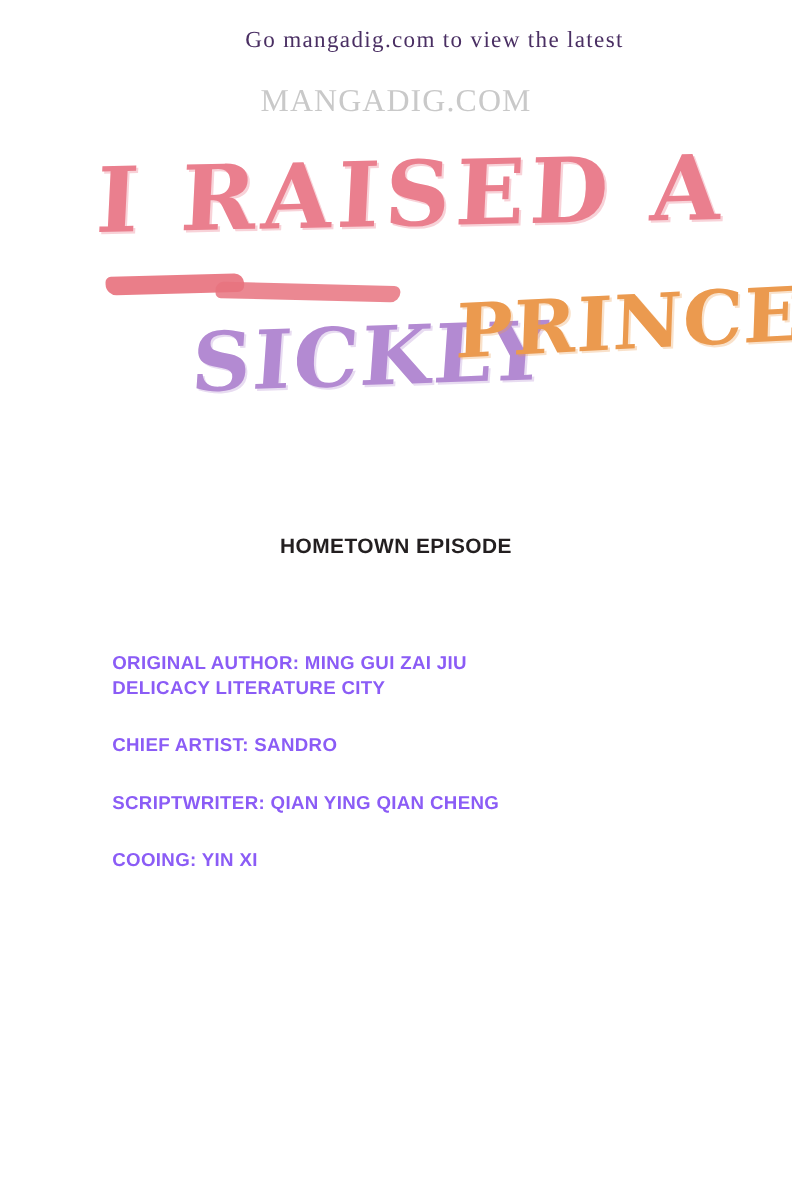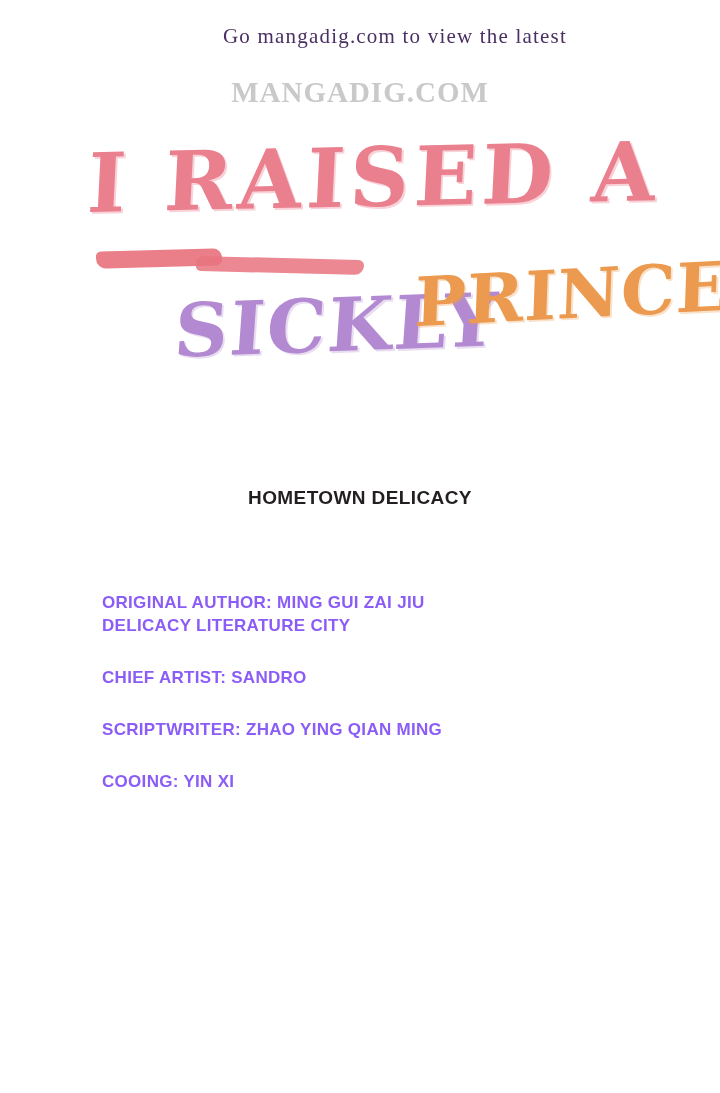--- a/index.html
+++ b/index.html
@@ -36,21 +36,21 @@
   }
 
   
   .watermark {
     position: absolute;
     top: 76px;
     left: 0;
     width: 100%;
     text-align: center;
     font-family: "Liberation Serif", serif;
-    font-weight: bold;
+    font-weight: normal;
     font-size: 29px;
     letter-spacing: 1px;
     color: #c9c9c9;
     text-shadow: 1px 1px 0 #ffffff;
   }
 
   
   .logo-art {
     position: absolute;
     top: 118px;
@@ -170,30 +170,30 @@
 
 <div class="logo-art">
   <div class="logo-line1">I RAISED A</div>
   <div class="smear1"></div>
   <div class="smear2"></div>
   <div class="logo-sickly">SICKLY</div>
   <div class="logo-prince">PRINCE</div>
 </div>
 
 <div class="episode">
-  <div>HOMETOWN DELICACY</div>
+  <div>HOMETOWN EPISODE</div>
 </div>
 
 <div class="credits">
   <div class="credit-row">
     <span>ORIGINAL AUTHOR: MING GUI ZAI JIU</span>
     <span class="sub">DELICACY LITERATURE CITY</span>
   </div>
   <div class="credit-row">
     <span>CHIEF ARTIST: SANDRO</span>
   </div>
   <div class="credit-row">
-    <span>SCRIPTWRITER: ZHAO YING QIAN MING</span>
+    <span>SCRIPTWRITER: QIAN YING QIAN CHENG</span>
   </div>
   <div class="credit-row">
     <span>COOING: YIN XI</span>
   </div>
 </div>
 
 </body></html>

